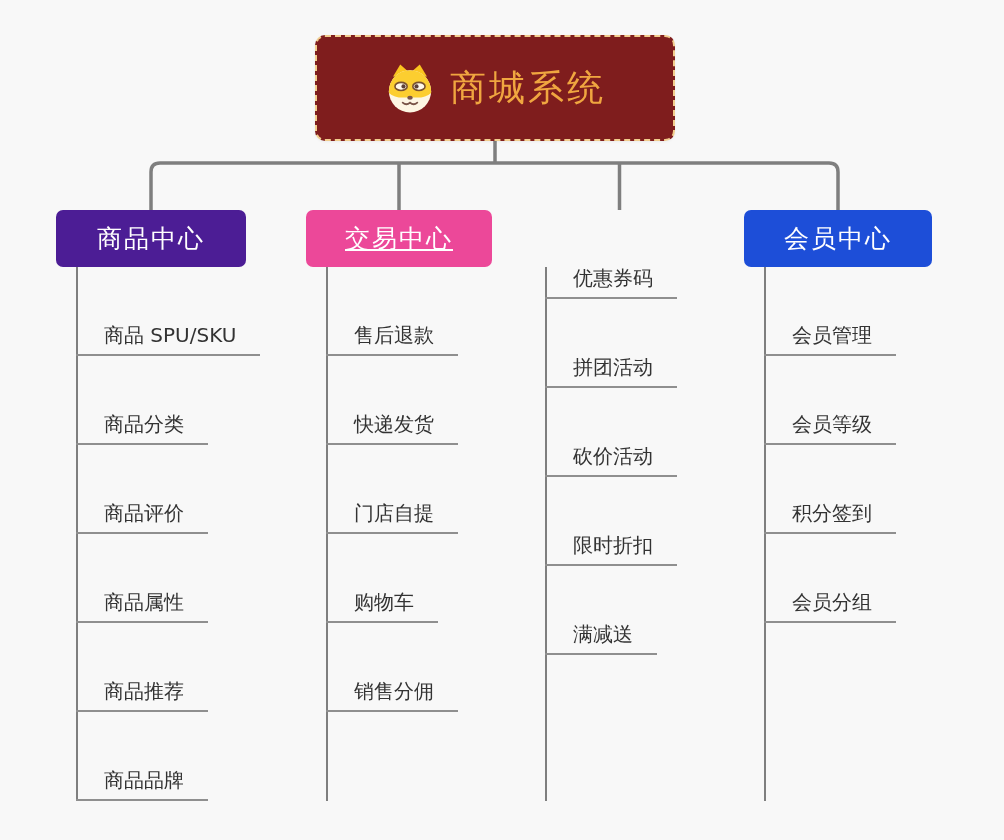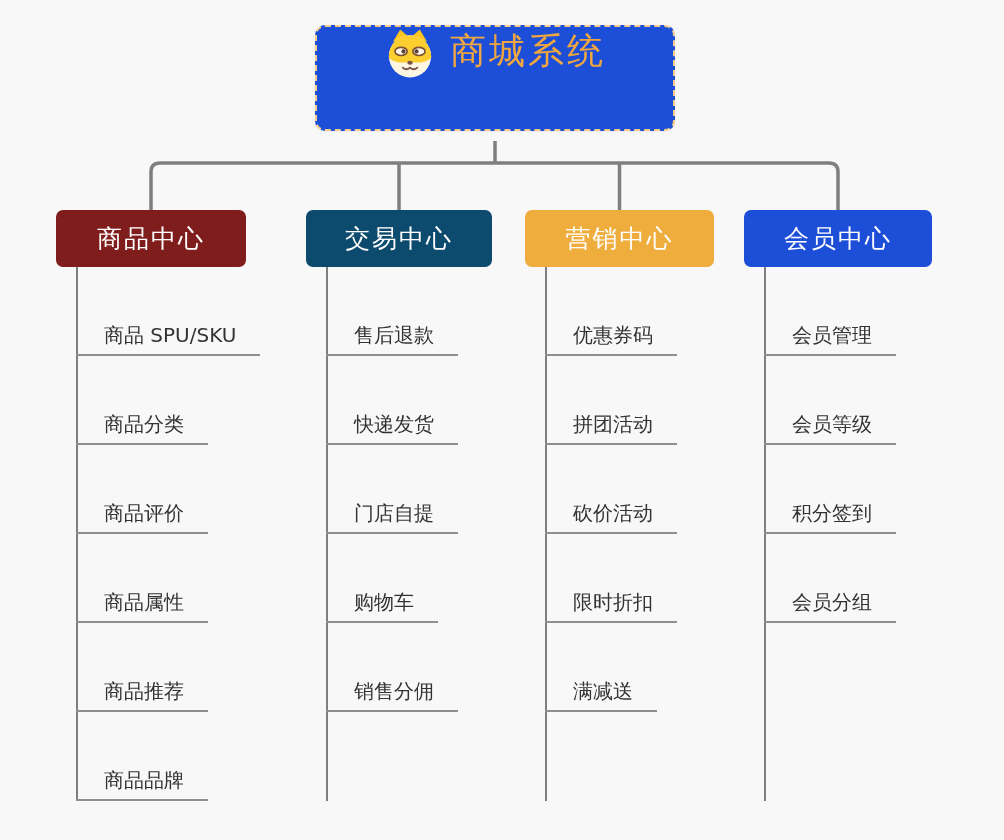--- a/index.html
+++ b/index.html
@@ -6,25 +6,25 @@
   body{
     width:1004px;height:840px;overflow:hidden;
     background:#f8f8f8;
     font-family:"DejaVu Sans","Liberation Sans",sans-serif;
   }
   .canvas{position:relative;width:1004px;height:840px;}
   svg.connectors{position:absolute;left:0;top:0;z-index:0;}
 
   
   .root-node{
-    position:absolute;left:315px;top:25px;width:360px;height:106px;
-    box-sizing:border-box;background:#1d4ed8;
+    position:absolute;left:315px;top:35px;width:360px;height:106px;
+    box-sizing:border-box;background:#7f1d1d;
     border:2px dashed #f2cd8d;border-radius:10px;
     box-shadow:0 1px 3px rgba(0,0,0,.05);
-    display:flex;align-items:flex-start;justify-content:center;gap:14px;
+    display:flex;align-items:center;justify-content:center;gap:14px;
     z-index:2;cursor:default;
   }
   .root-icon{width:52px;height:52px;display:block;}
   .root-title{font-size:36px;letter-spacing:3px;color:#f0a640;}
 
   
   .branch{position:absolute;top:210px;z-index:1;}
   .branch-header{
     height:57px;border-radius:7px;box-sizing:border-box;
     display:flex;align-items:center;justify-content:center;
@@ -63,21 +63,21 @@
       <circle cx="24" cy="30" r="2.6" fill="#5d4037"></circle>
       <circle cx="40" cy="30" r="2.6" fill="#5d4037"></circle>
       <ellipse cx="32" cy="44" rx="3.4" ry="2.4" fill="#795548"></ellipse>
       <path d="M23,50 Q27.5,54 32,50 Q36.5,54 41,50" stroke="#795548" stroke-width="2.2" fill="none" stroke-linecap="round"></path>
     </svg>
     <span class="root-title" style="color: rgb(240, 166, 64);">商城系统</span>
   </div>
 
   <div id="branches">
       <div class="branch" style="left: 56px; width: 190px;">
-        <div class="branch-header" style="background: #7f1d1d;">
+        <div class="branch-header" style="background: #4c1d95;">
           <span>商品中心</span>
         </div>
         <ul class="leaves">
           <li class="leaf">
             <span>商品 SPU/SKU</span>
           </li>
           <li class="leaf">
             <span>商品分类</span>
           </li>
           <li class="leaf">
@@ -88,21 +88,21 @@
           </li>
           <li class="leaf">
             <span>商品推荐</span>
           </li>
           <li class="leaf">
             <span>商品品牌</span>
           </li>
         </ul>
       </div>
       <div class="branch" style="left: 306px; width: 186px;">
-        <div class="branch-header" style="background: #0c4a6e;">
+        <div class="branch-header" style="background: #ec4899; text-decoration: underline;">
           <span>交易中心</span>
         </div>
         <ul class="leaves">
           <li class="leaf">
             <span>售后退款</span>
           </li>
           <li class="leaf">
             <span>快递发货</span>
           </li>
           <li class="leaf">
@@ -110,23 +110,20 @@
           </li>
           <li class="leaf">
             <span>购物车</span>
           </li>
           <li class="leaf">
             <span>销售分佣</span>
           </li>
         </ul>
       </div>
       <div class="branch" style="left: 525px; width: 189px;">
-        <div class="branch-header" style="background: rgb(239, 173, 61);">
-          <span>营销中心</span>
-        </div>
         <ul class="leaves">
           <li class="leaf">
             <span>优惠券码</span>
           </li>
           <li class="leaf">
             <span>拼团活动</span>
           </li>
           <li class="leaf">
             <span>砍价活动</span>
           </li>

